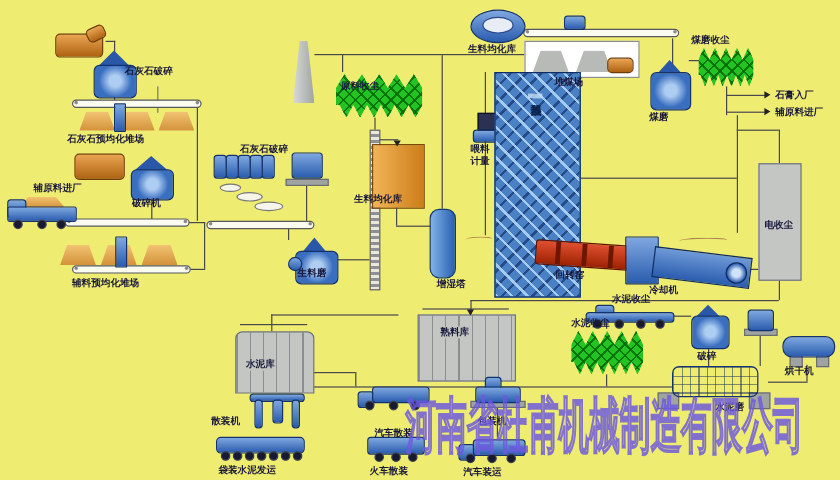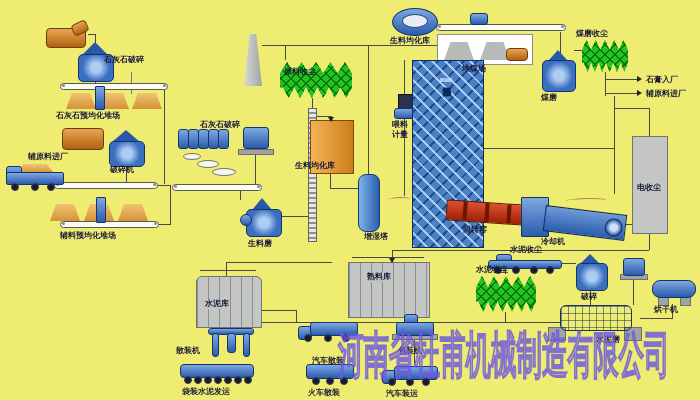--- a/index.html
+++ b/index.html
@@ -125,21 +125,21 @@
   <div class="vl" style="left:255px;top:155px;height:29px"></div>
   <div class="conv" style="left:172px;top:184px;width:88px">
       <i class="l"></i>
       <i class="r"></i>
     </div>
   <div class="vl" style="left:240px;top:190px;height:10px"></div>
 
   <div class="cone" style="left:252px;top:198px;border-left:10px solid transparent;border-right:10px solid transparent;border-bottom:12px solid #2a58a8"></div>
   <div class="tpb" style="left:246px;top:209px;width:34px;height:26px"></div>
   <div class="mblue" style="left:240px;top:214px;width:10px;height:10px;border-radius:50%"></div>
-  <div class="lbl" style="left:248px;top:240px">生料磨</div>
+  <div class="lbl" style="left:248px;top:224px">生料磨</div>
   <div class="hl" style="left:281px;top:216px;width:27px"></div>
 
   <div class="elev" style="left:308px;top:108px;height:132px"></div>
   <div class="hl" style="left:315px;top:116px;width:17px"></div>
   <div class="ar d" style="left:328px;top:117px"></div>
 
   <div class="tank" style="left:310px;top:120px;width:42px;height:52px"></div>
   <div class="lbl" style="left:295px;top:162px">生料均化库</div>
   <div class="vl" style="left:330px;top:172px;height:16px"></div>
   <div class="hl" style="left:330px;top:188px;width:30px"></div>

